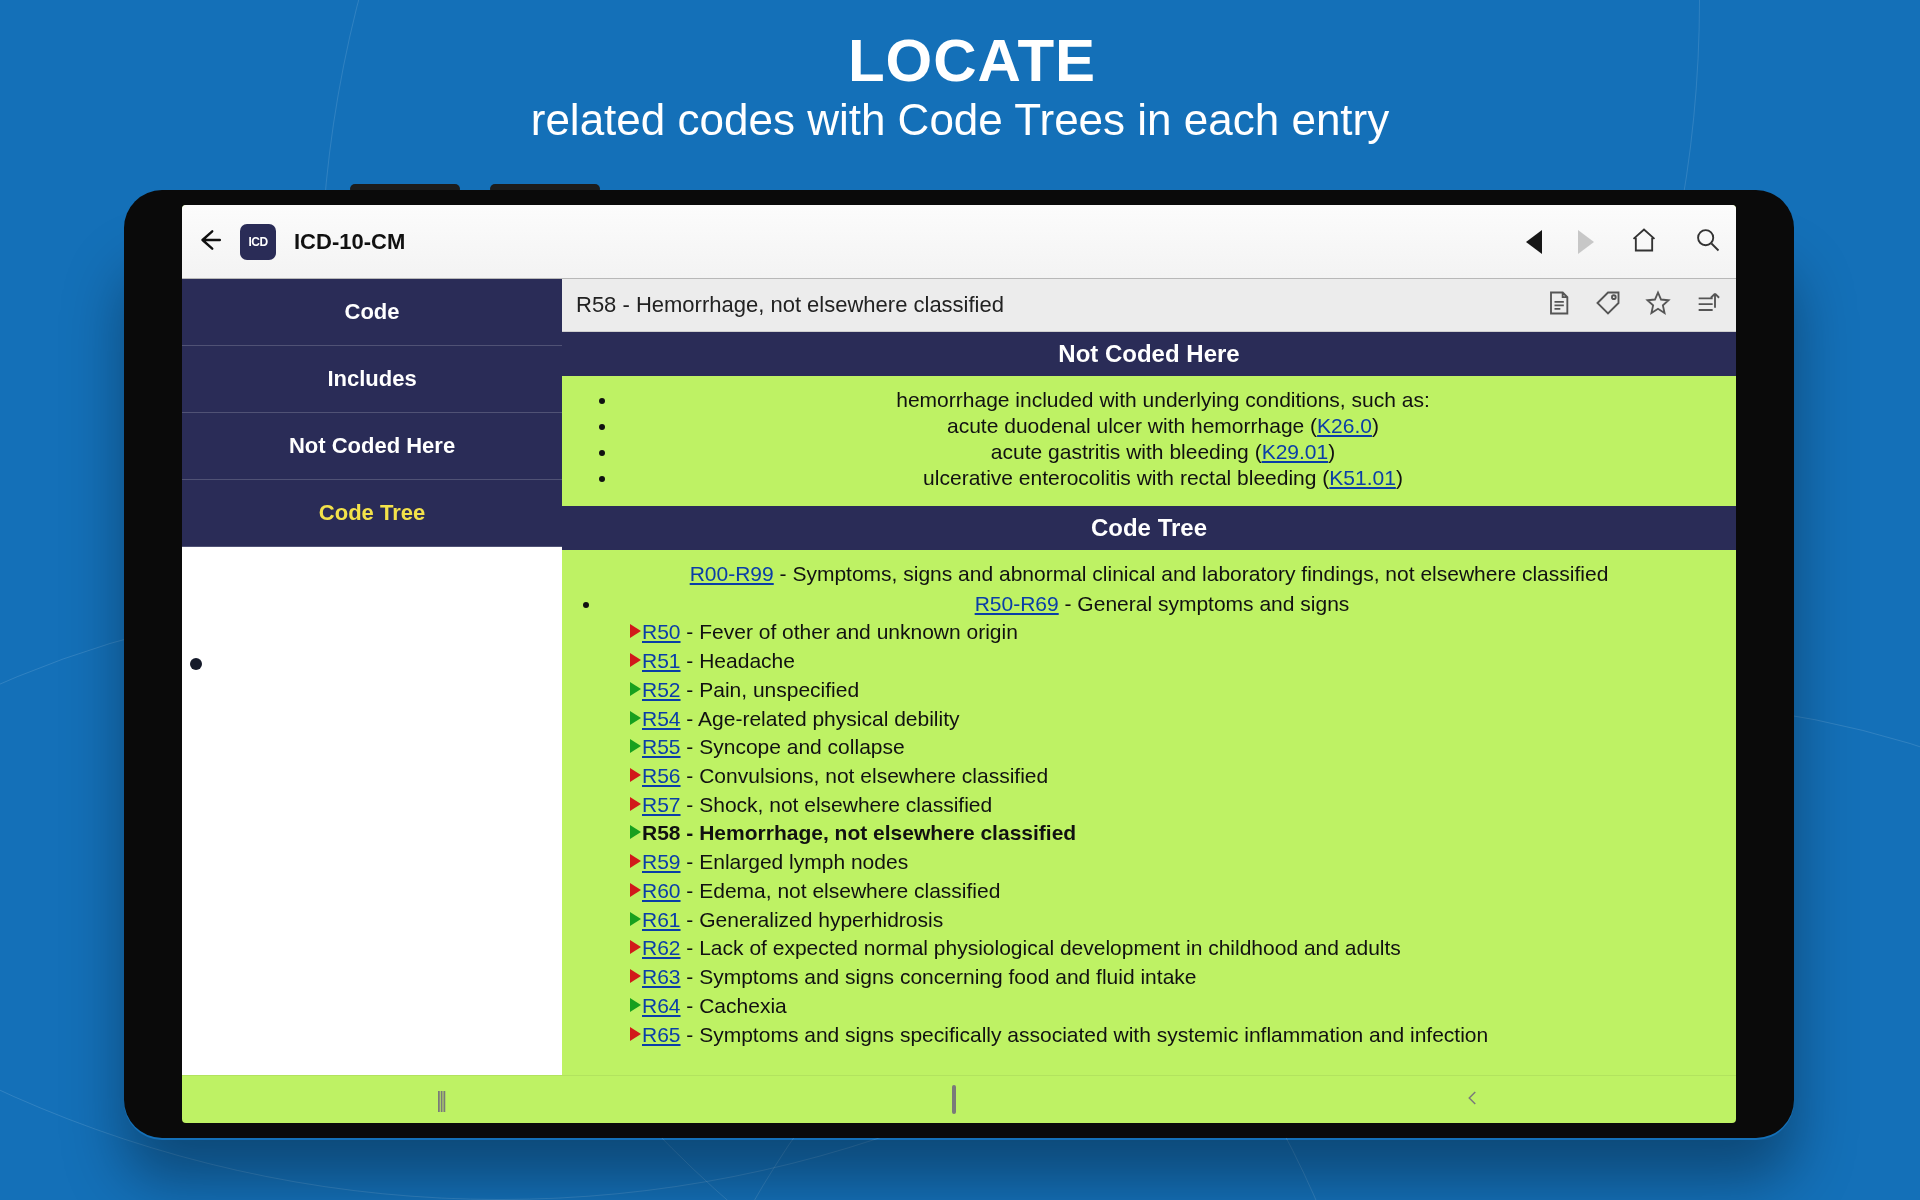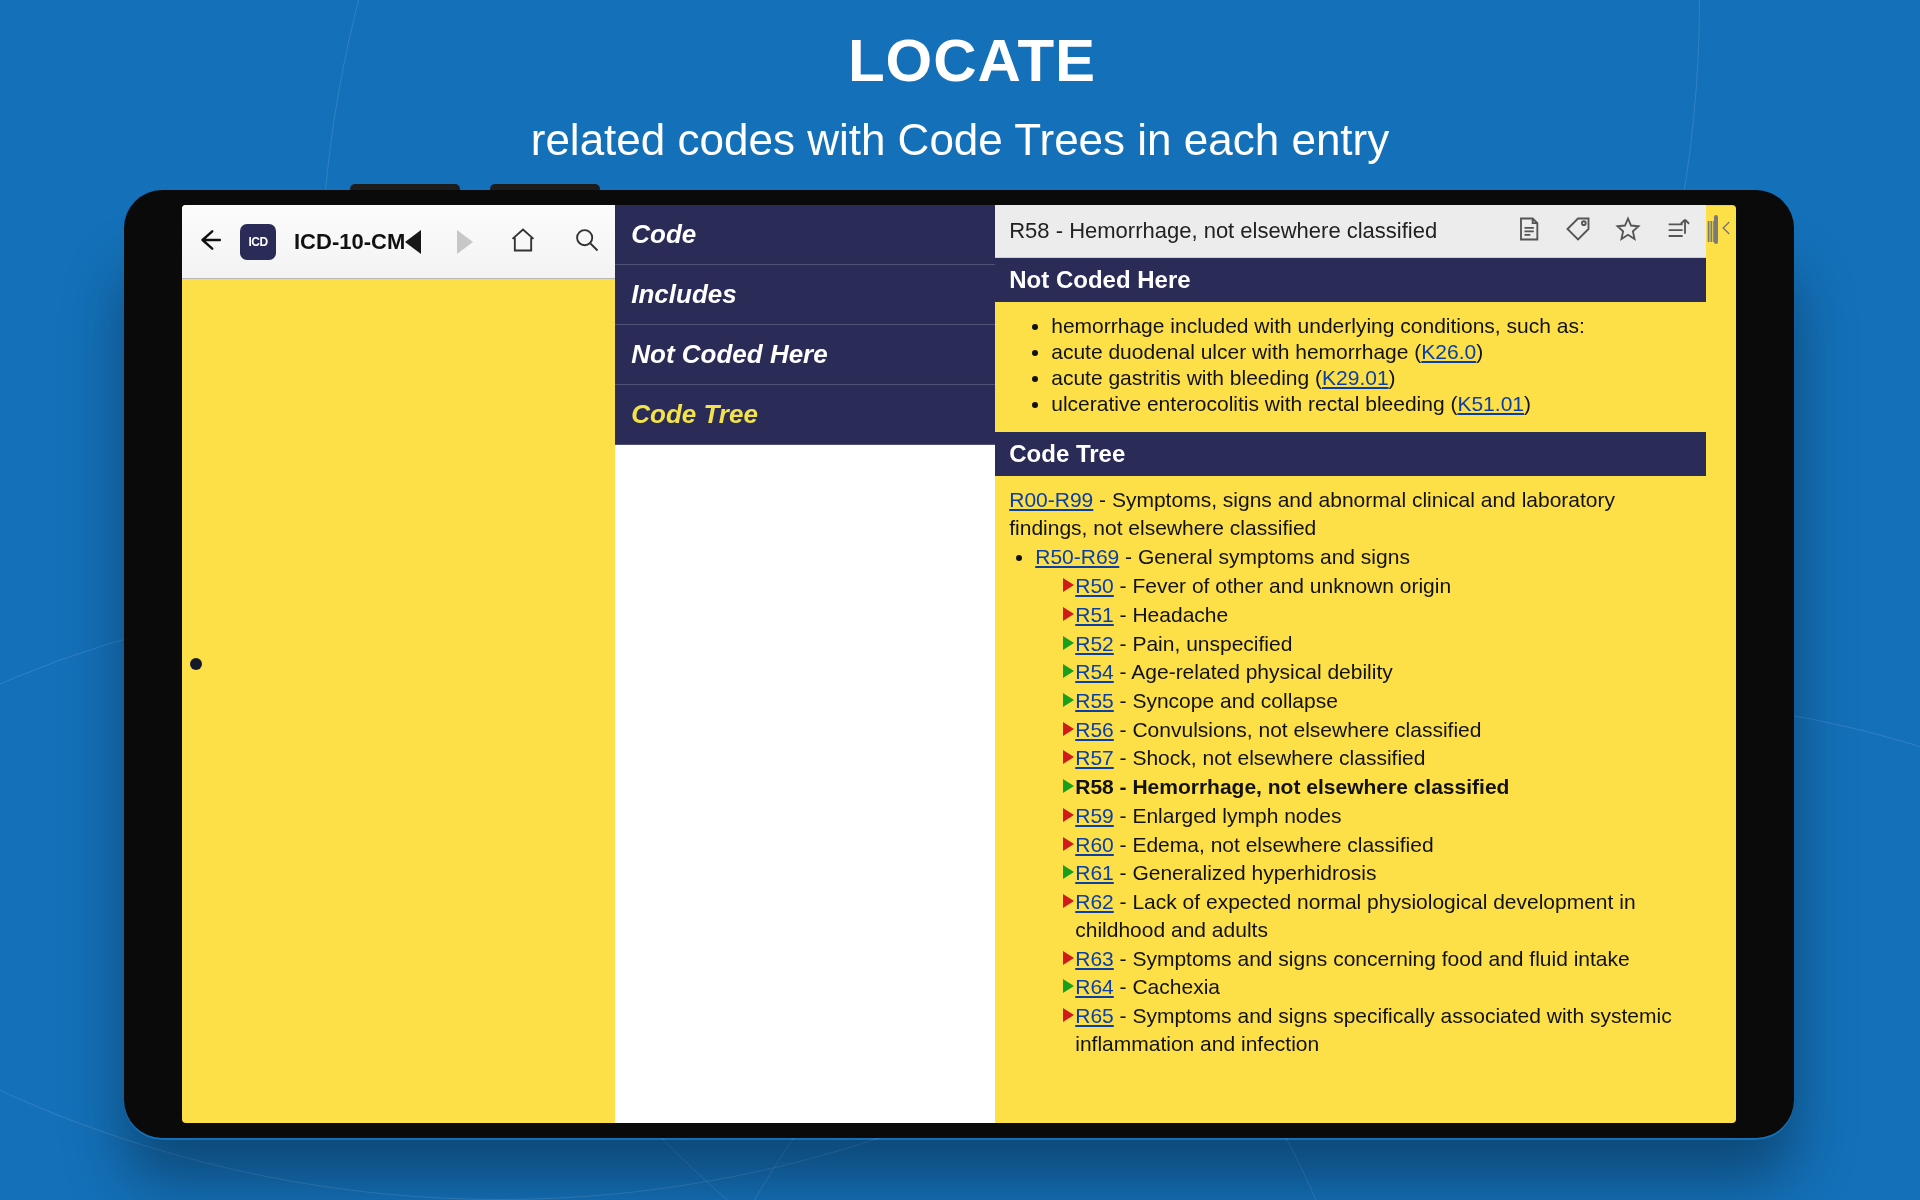--- a/index.html
+++ b/index.html
@@ -9,48 +9,48 @@
   
   .bg-arcs { position: absolute; inset: 0; overflow: hidden; pointer-events: none; }
   .bg-arcs .arc { position: absolute; border: 1px solid rgba(255,255,255,0.12); border-radius: 50%; }
   .arc1 { width: 2400px; height: 2400px; left: -700px; top: -1200px; }
   .arc2 { width: 2400px; height: 2400px; right: -800px; top: -900px; }
   .arc3 { width: 2000px; height: 2000px; left: -600px; bottom: -1400px; }
   .arc4 { width: 2000px; height: 2000px; right: -700px; bottom: -1500px; }
 
   .promo-text { text-align: center; color: #fff; padding-top: 26px; }
   .promo-title { font-size: 60px; font-weight: 800; letter-spacing: 1px; margin-left: 24px; }
-  .promo-sub { font-size: 44px; font-weight: 400; margin-top: 20px; }
+  .promo-sub { font-size: 44px; font-weight: 400; margin-top: 0; }
 
   .tablet-wrap { position: absolute; left: 50%; transform: translateX(-50%); top: 180px; width: 1740px; height: 970px; }
   .tablet-shadow { position: absolute; left: 34px; top: 50px; width: 1670px; height: 910px; border-radius: 38px; box-shadow: 0 40px 60px rgba(0,0,0,0.35); }
   .tablet-frame { position: absolute; left: 34px; top: 10px; width: 1670px; height: 948px; background: #0a0a0a; border-radius: 38px; padding: 15px 58px 15px 58px; }
   .tablet-btn { position: absolute; background: #1c1c1c; border-radius: 6px; }
   .tablet-btn.b1 { left: 260px; top: 4px; width: 110px; height: 10px; }
   .tablet-btn.b2 { left: 400px; top: 4px; width: 110px; height: 10px; }
   .tablet-cam { position: absolute; left: 66px; top: 50%; width: 12px; height: 12px; background: #151a2a; border-radius: 50%; transform: translateY(-50%); }
 
-  .screen { width: 100%; height: 100%; background: #fde047; border-radius: 4px; overflow: hidden; display: flex; flex-direction: row; }
+  .screen { width: 100%; height: 100%; background: #bef264; border-radius: 4px; overflow: hidden; display: flex; flex-direction: column; text-align: center; }
 
   
   .appbar { height: 74px; background: linear-gradient(#fcfcfc,#f3f3f3); border-bottom: 1px solid #b8b8b8; display: flex; align-items: center; padding: 0 14px; }
   .appbar-left { display: flex; align-items: center; gap: 18px; }
   .back-arrow svg { width: 26px; height: 26px; }
   .app-icon { width: 36px; height: 36px; background: #2a2c57; border-radius: 7px; color: #fff; font-size: 12px; font-weight: 700; display: flex; align-items: center; justify-content: center; letter-spacing: -0.5px; }
   .app-title { font-size: 22px; font-weight: 700; color: #111; }
   .appbar-right { margin-left: auto; display: flex; align-items: center; gap: 36px; }
   .nav-tri { width: 0; height: 0; }
   .nav-tri.left { border-top: 12px solid transparent; border-bottom: 12px solid transparent; border-right: 16px solid #171717; }
   .nav-tri.right { border-top: 12px solid transparent; border-bottom: 12px solid transparent; border-left: 16px solid #c7c7c7; }
   .icon-btn svg { width: 28px; height: 28px; stroke: #333; fill: none; stroke-width: 1.6; }
 
   .content-row { flex: 1; display: flex; min-height: 0; }
 
   .sidebar { width: 380px; background: #fff; }
-  .side-item { background: #2a2c57; color: #fff; font-size: 26px; padding: 14px 16px; border-bottom: 1px solid rgba(255,255,255,0.18); font-weight: 700; cursor: pointer; font-style: italic; }
+  .side-item { background: #2a2c57; color: #fff; font-size: 22px; padding: 20px 16px; border-bottom: 1px solid rgba(255,255,255,0.18); font-weight: 700; cursor: pointer; }
   .side-item.active { color: #f3e24a; }
 
   .main { flex: 1; display: flex; flex-direction: column; min-width: 0; }
   .entry-header { background: #ececec; border-bottom: 1px solid #cfcfcf; display: flex; align-items: center; padding: 10px 14px; }
   .entry-title { font-size: 22px; color: #222; }
   .entry-icons { margin-left: auto; display: flex; gap: 22px; align-items: center; }
   .entry-icons svg { width: 28px; height: 28px; stroke: #555; fill: none; stroke-width: 1.6; }
 
   .main-scroll { flex: 1; overflow: hidden; }
   .section-head { background: #2a2c57; color: #fff; font-size: 24px; font-weight: 700; padding: 8px 14px; }

